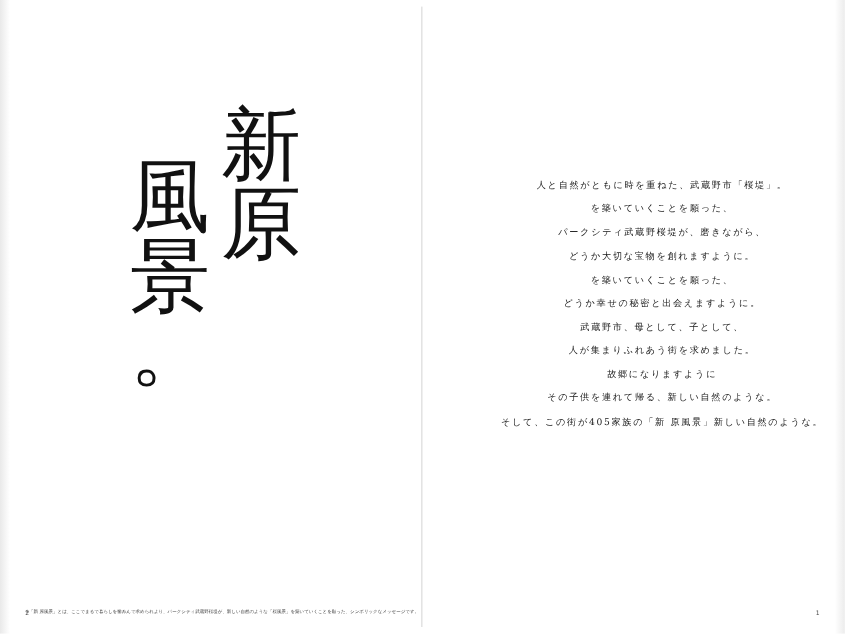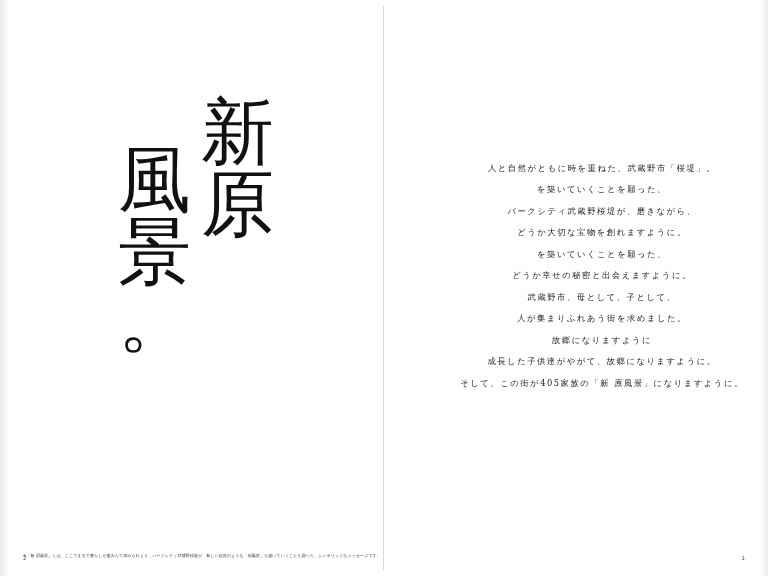--- a/index.html
+++ b/index.html
@@ -171,19 +171,19 @@
     <div class="body-copy">
       <div class="copy-line">人と自然がともに時を重ねた、武蔵野市「桜堤」。</div>
       <div class="copy-line">を築いていくことを願った、</div>
       <div class="copy-line">パークシティ武蔵野桜堤が、磨きながら、</div>
       <div class="copy-line">どうか大切な宝物を創れますように。</div>
       <div class="copy-line">を築いていくことを願った、</div>
       <div class="copy-line">どうか幸せの秘密と出会えますように。</div>
       <div class="copy-line">武蔵野市、母として、子として、</div>
       <div class="copy-line">人が集まりふれあう街を求めました。</div>
       <div class="copy-line">故郷になりますように</div>
-      <div class="copy-line">成長した子供達がやがて、故郷になりますように。</div>
-      <div class="copy-line">そして、この街が405家族の「新 原風景」になりますように。</div>
+      <div class="copy-line">その子供を連れて帰る、新しい自然のような。</div>
+      <div class="copy-line">そして、この街が405家族の「新 原風景」新しい自然のような。</div>
     </div>
     <div class="folio folio-right">1</div>
   </div>
 
 </div>
 
 </body></html>

